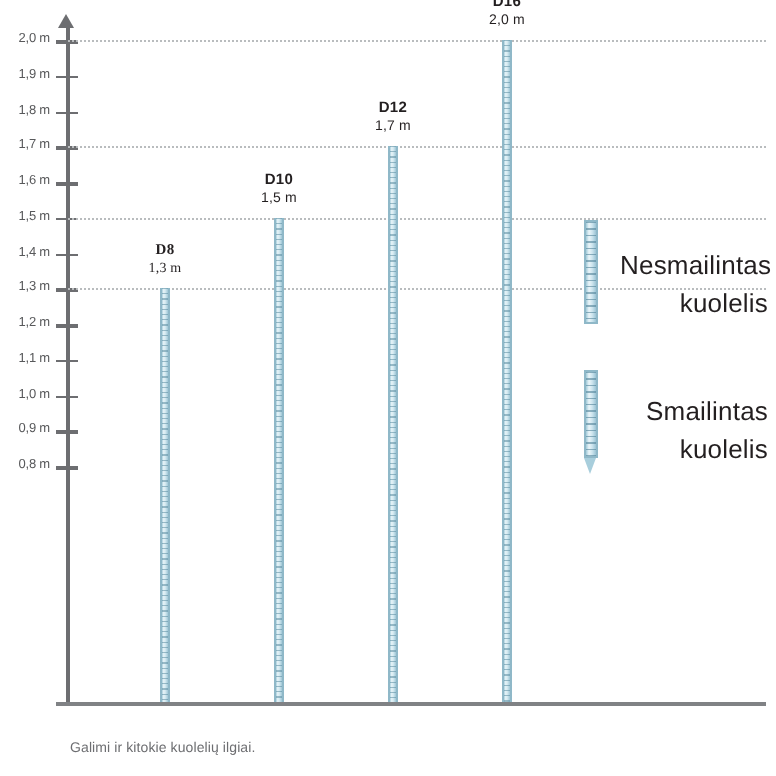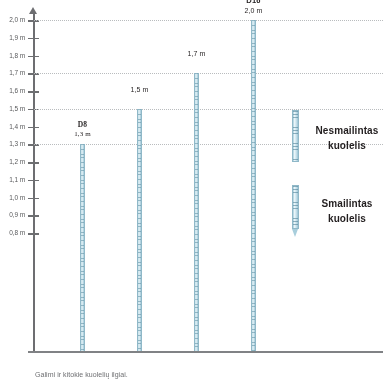--- a/index.html
+++ b/index.html
@@ -157,25 +157,25 @@
   .legend-swatch .tip {
     width: 0;
     height: 0;
     margin-left: 0px;
     border-left: 3.5px solid transparent;
     border-right: 3.5px solid transparent;
     border-top: 8px solid #a8cedc;
   }
   .legend-text {
     position: absolute;
-    font-size: 10px;
-    font-weight: bold;
+    font-size: 13px;
+    font-weight: normal;
     line-height: 1.45;
     color: #231f20;
-    text-align: center;
+    text-align: right;
     width: 74px;
     letter-spacing: 0.1px;
   }
 
   
   .caption {
     position: absolute;
     left: 35px;
     top: 371px;
     font-size: 7px;
@@ -254,24 +254,26 @@
     </div>
 
   <div id="stakes">
       <div class="stake" style="left: 80px; top: 144.25px; height: 206.75px;"></div>
       <div class="stake-label" style="left: 52.5px; top: 120.25px; font-family: Liberation Serif, serif;">
         <span class="code">D8</span>
         <span class="len">1,3 m</span>
       </div>
       <div class="stake" style="left: 137px; top: 108.75px; height: 242.25px;"></div>
       <div class="stake-label" style="left: 109.5px; top: 84.75px;">
+        <span class="code">D10</span>
         <span class="len">1,5 m</span>
       </div>
       <div class="stake" style="left: 194px; top: 73.25px; height: 277.75px;"></div>
       <div class="stake-label" style="left: 166.5px; top: 49.25px;">
+        <span class="code">D12</span>
         <span class="len">1,7 m</span>
       </div>
       <div class="stake" style="left: 251px; top: 20px; height: 331px;"></div>
       <div class="stake-label" style="left: 223.5px; top: -4px;">
         <span class="code">D16</span>
         <span class="len">2,0 m</span>
       </div>
     </div>
 
   <div class="baseline"></div>

